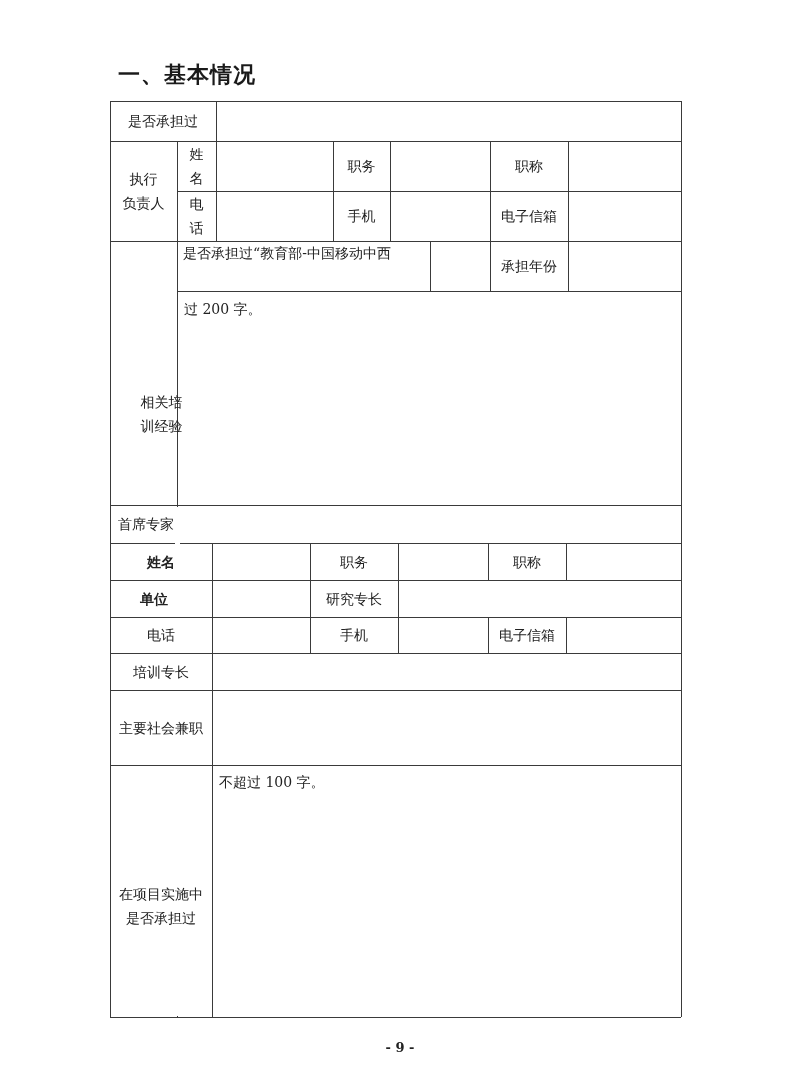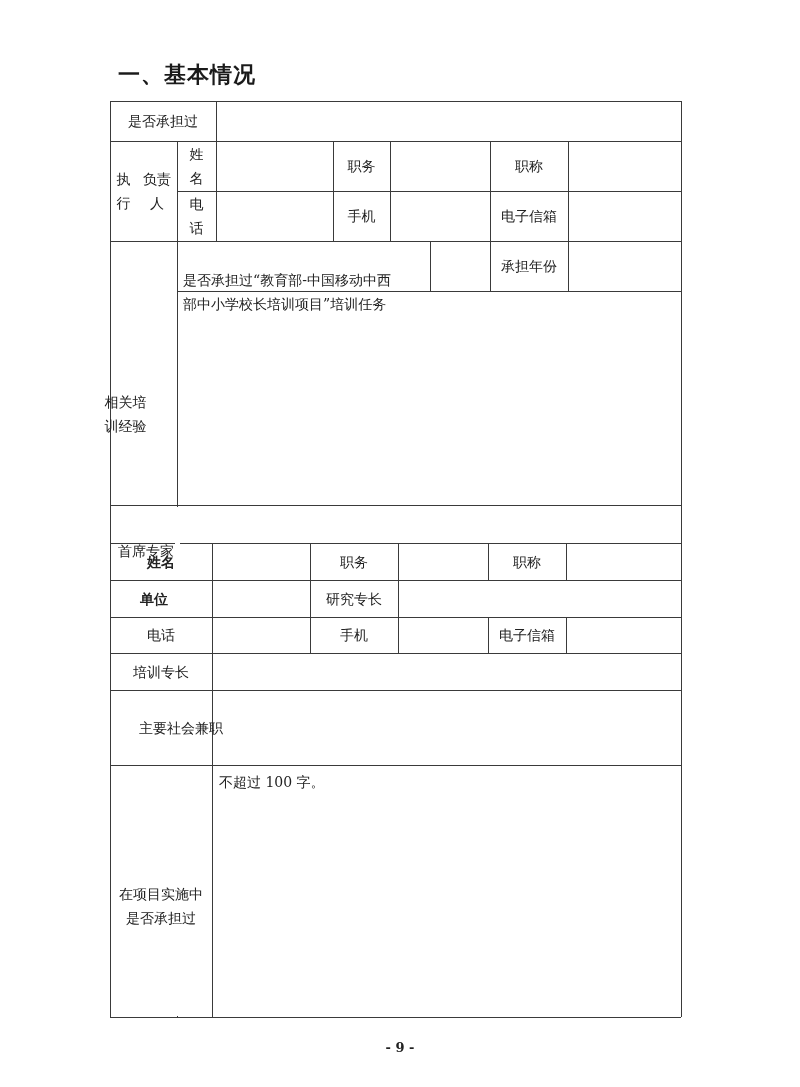--- a/index.html
+++ b/index.html
@@ -4,21 +4,21 @@
 <style>
   html, body { margin:0; padding:0; }
   body { width:800px; height:1087px; background:#ffffff; position:relative; overflow:hidden;
          font-family: "DejaVu Serif", "Liberation Serif", serif; color:#222; }
   .title { position:absolute; left:118px; top:60px; font-family:"DejaVu Sans","Liberation Sans",sans-serif;
            font-size:22px; font-weight:bold; color:#1a1a1a; letter-spacing:1px; }
   .hl { position:absolute; height:0; border-top:1.5px solid #3a3a3a; }
   .vl { position:absolute; width:0; border-left:1.5px solid #3a3a3a; }
   .cell { position:absolute; display:flex; align-items:center; justify-content:center; text-align:center;
           font-size:14px; line-height:24px; color:#222; box-sizing:border-box; }
-  .cell.left { justify-content:flex-start; text-align:right; padding-left:6px;margin-top:27px; }
+  .cell.left { justify-content:flex-start; text-align:right; padding-left:6px; }
   .note { position:absolute; font-size:14px; line-height:24px; color:#222; }
   .vtxt { line-height:24px; }
   .pagenum { position:absolute; left:380px; top:1040px; width:40px; text-align:center; font-size:13px; font-weight:bold; }
 </style>
 </head>
 <body>
 
 <div class="title">一、基本情况</div>
 
 <div>
@@ -35,21 +35,21 @@
 
   <div class="vl" style="left:177px; top:141px; height:876px;"></div>
   <div class="vl" style="left:216px; top:141px; height:100px;"></div>
   <div class="vl" style="left:333px; top:141px; height:100px;"></div>
   <div class="vl" style="left:390px; top:141px; height:100px;"></div>
   <div class="vl" style="left:490px; top:141px; height:150px;"></div>
   <div class="vl" style="left:568px; top:141px; height:150px;"></div>
   <div class="hl" style="left:177px; top:191px; width:504px;"></div>
   <div class="hl" style="left:110px; top:241px; width:571px;"></div>
 
-  <div class="cell" style="left:110px; top:141px; width:67px; height:100px; ">
+  <div class="cell" style="left:110px; top:141px; width:67px; height:100px; flex-direction:column;">
     <span class="vtxt">执行</span>
     <span class="vtxt">负责人</span>
   </div>
   <div class="cell" style="left:177px; top:141px; width:39px; height:50px; flex-direction:column;">
     <span class="vtxt">姓</span>
     <span class="vtxt">名</span>
   </div>
   <div class="cell" style="left:216px; top:141px; width:117px; height:50px;"></div>
   <div class="cell" style="left:333px; top:141px; width:57px; height:50px;">职务</div>
   <div class="cell" style="left:390px; top:141px; width:100px; height:50px;"></div>
@@ -63,32 +63,32 @@
   <div class="cell" style="left:216px; top:191px; width:117px; height:50px;"></div>
   <div class="cell" style="left:333px; top:191px; width:57px; height:50px;">手机</div>
   <div class="cell" style="left:390px; top:191px; width:100px; height:50px;"></div>
   <div class="cell" style="left:490px; top:191px; width:78px; height:50px;">电子信箱</div>
   <div class="cell" style="left:568px; top:191px; width:113px; height:50px;"></div>
 
   <div class="vl" style="left:430px; top:241px; height:50px;"></div>
   <div class="hl" style="left:177px; top:291px; width:504px;"></div>
   <div class="hl" style="left:110px; top:505px; width:571px;"></div>
 
-  <div class="cell" style="left:92px; top:241px; width:67px; height:264px; flex-direction:column; padding-top:82px;">
+  <div class="cell" style="left:128px; top:241px; width:67px; height:264px; flex-direction:column; padding-top:82px;">
     <span class="vtxt">相关培</span>
     <span class="vtxt">训经验</span>
   </div>
   <div class="cell left" style="left:177px; top:241px; width:253px; height:50px; flex-direction:column; align-items:flex-start;">
     <span>是否承担过“教育部-中国移动中西</span>
-    <span>部中小学校长培训项目”培训任务</span>
   </div>
   <div class="cell" style="left:430px; top:241px; width:60px; height:50px;"></div>
   <div class="cell" style="left:490px; top:241px; width:78px; height:50px;">承担年份</div>
   <div class="cell" style="left:568px; top:241px; width:113px; height:50px;"></div>
   <div class="note" style="left:184px; top:297px; width:494px; height:205px;">
+    <div>过 200 字。</div>
   </div>
 
   <div class="hl" style="left:110px; top:543px; width:571px;"></div>
   <div class="cell left" style="left:110px; top:505px; width:571px; height:38px; padding-left:8px;">首席专家</div>
 
   <div style="position:absolute; left:175px; top:507px; width:5px; height:509px; background:#fff;"></div>
 
   <div class="vl" style="left:212px; top:543px; height:474px;"></div>
   <div class="vl" style="left:310px; top:543px; height:110px;"></div>
   <div class="vl" style="left:398px; top:543px; height:110px;"></div>
@@ -117,21 +117,21 @@
   <div class="cell" style="left:110px; top:617px; width:102px; height:36px;text-align:center;">电话</div>
   <div class="cell" style="left:212px; top:617px; width:98px; height:36px;"></div>
   <div class="cell" style="left:310px; top:617px; width:88px; height:36px;">手机</div>
   <div class="cell" style="left:398px; top:617px; width:90px; height:36px;"></div>
   <div class="cell" style="left:488px; top:617px; width:78px; height:36px;">电子信箱</div>
   <div class="cell" style="left:566px; top:617px; width:115px; height:36px;"></div>
 
   <div class="cell" style="left:110px; top:653px; width:102px; height:37px;">培训专长</div>
   <div class="cell" style="left:212px; top:653px; width:469px; height:37px;"></div>
 
-  <div class="cell" style="left:110px; top:690px; width:102px; height:75px;margin-left:20px;">主要社会兼职</div>
+  <div class="cell" style="left:110px; top:690px; width:102px; height:75px;">主要社会兼职</div>
   <div class="cell" style="left:212px; top:690px; width:469px; height:75px;"></div>
 
   <div class="cell" style="left:110px; top:765px; width:102px; height:252px; flex-direction:column; padding-top:30px;">
     <span class="vtxt">在项目实施中</span>
     <span class="vtxt">是否承担过</span>
   </div>
   <div class="note" style="left:219px; top:770px; width:458px; height:244px;">
     <div>不超过 100 字。</div>
   </div>
 </div>

